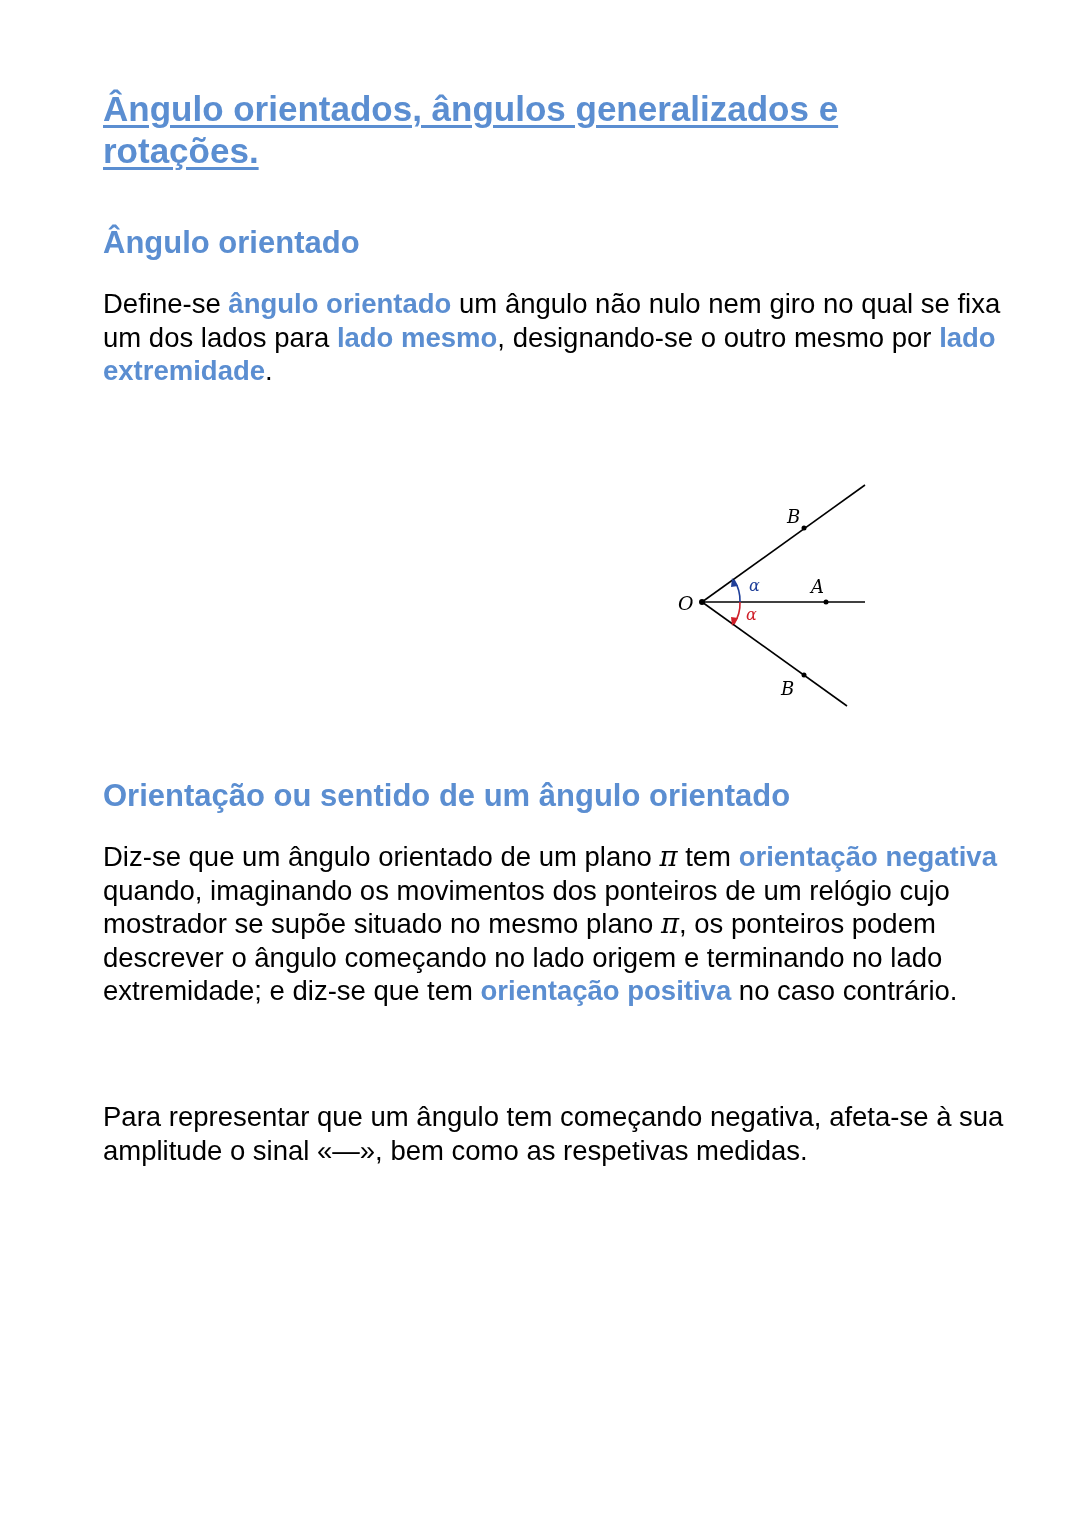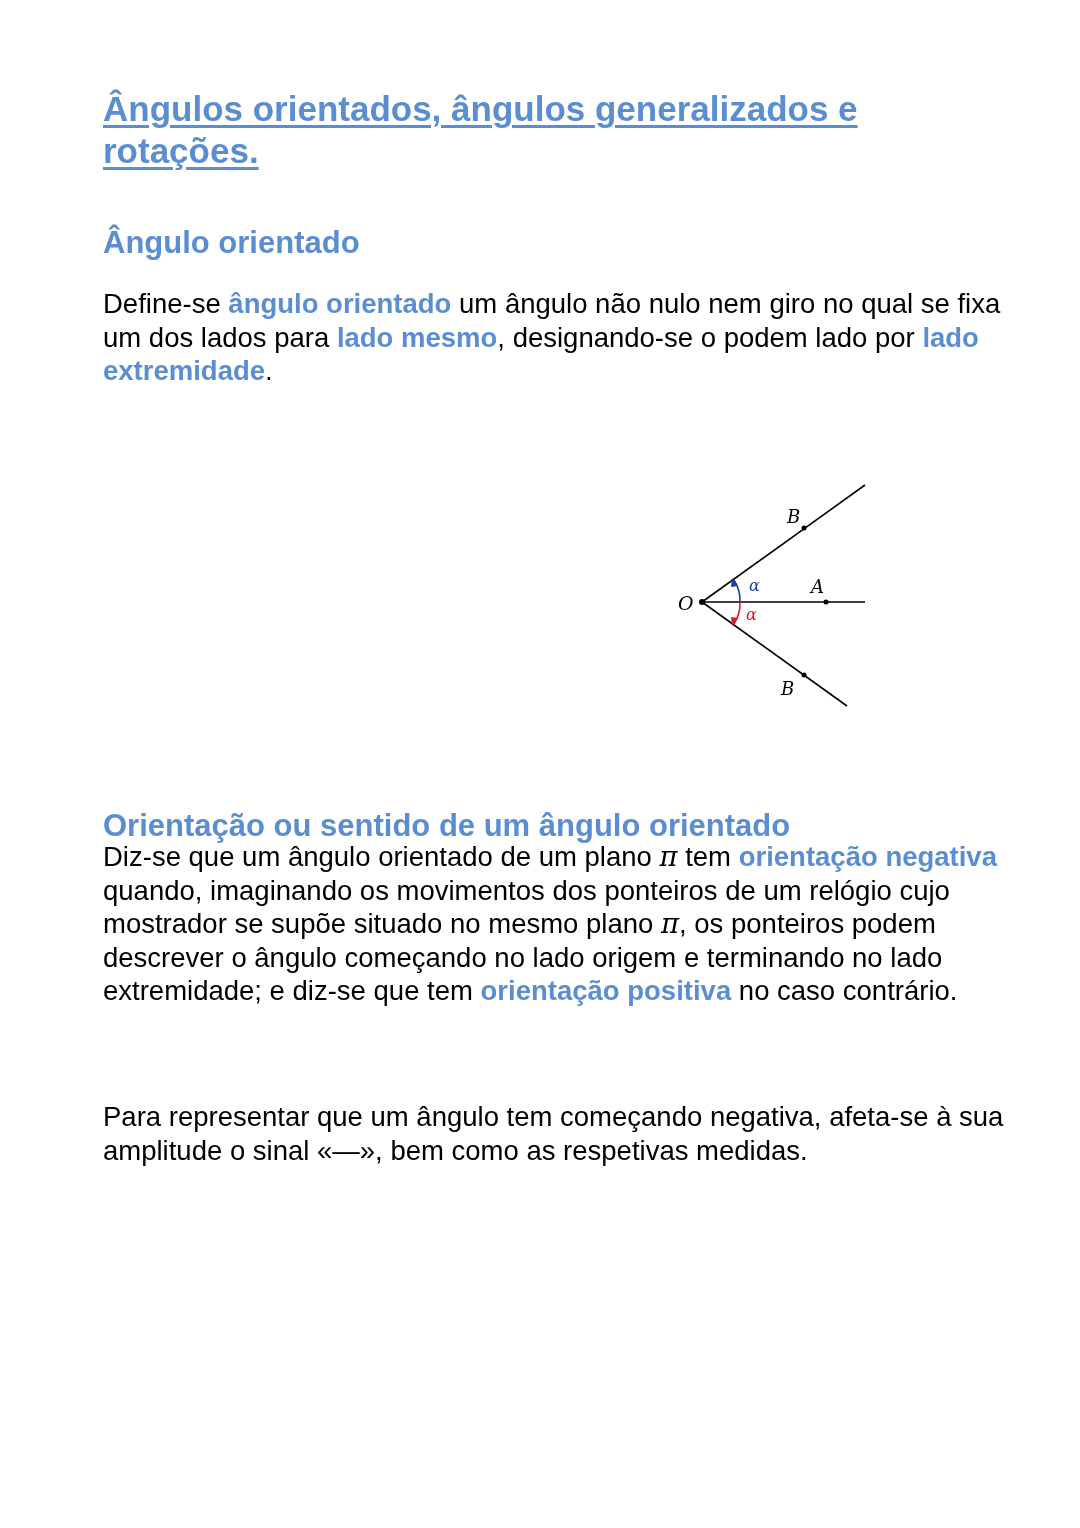--- a/index.html
+++ b/index.html
@@ -12,27 +12,27 @@
   .h2 { position: absolute; left: 0; margin: 0; font-size: 31px; font-weight: bold; color: #5b8ed1; line-height: 36px; }
   .para { position: absolute; left: 0; width: 905px; margin: 0; font-size: 27.5px; line-height: 33.6px; color: #000; }
   .hl { color: #5b8ed1; font-weight: bold; }
   .pi { font-family: "DejaVu Serif", serif; font-style: italic; }
   .diagram { position: absolute; left: 660px; top: 470px; width: 220px; height: 250px; }
 </style>
 </head>
 <body>
 
 <div class="page">
-  <h1 class="title">Ângulos orientados, ângulos generalizados e rotações.</h1>
+  <h1 class="title">Ângulo orientados, ângulos generalizados e rotações.</h1>
 
   <h2 class="h2" style="top:225px;">Ângulo orientado</h2>
 
-  <p class="para" style="top:287px;"><span>Define-se </span><span class="hl">ângulo orientado</span><span> um ângulo não nulo nem giro no qual se fixa um dos lados para </span><span class="hl">lado mesmo</span><span>, designando-se o podem lado por </span><span class="hl">lado extremidade</span><span>.</span></p>
+  <p class="para" style="top:287px;"><span>Define-se </span><span class="hl">ângulo orientado</span><span> um ângulo não nulo nem giro no qual se fixa um dos lados para </span><span class="hl">lado mesmo</span><span>, designando-se o outro mesmo por </span><span class="hl">lado extremidade</span><span>.</span></p>
 
-  <h2 class="h2" style="top:808px;">Orientação ou sentido de um ângulo orientado</h2>
+  <h2 class="h2" style="top:778px;">Orientação ou sentido de um ângulo orientado</h2>
 
   <p class="para" style="top:840px;"><span>Diz-se que um ângulo orientado de um plano </span><span class="pi">π</span><span> tem </span><span class="hl">orientação negativa</span><span> quando, imaginando os movimentos dos ponteiros de um relógio cujo mostrador se supõe situado no mesmo plano </span><span class="pi">π</span><span>, os ponteiros podem descrever o ângulo começando no lado origem e terminando no lado extremidade; e diz-se que tem </span><span class="hl">orientação positiva</span><span> no caso contrário.</span></p>
 
   <p class="para" style="top:1100px;">Para representar que um ângulo tem começando negativa, afeta-se à sua amplitude o sinal «—», bem como as respetivas medidas.</p>
 </div>
 
 <svg class="diagram" viewBox="0 0 220 250">
   <g stroke="#000" stroke-width="1.6" fill="none">
     <line x1="42" y1="132" x2="205" y2="15"></line>
     <line x1="42" y1="132" x2="205" y2="132"></line>

